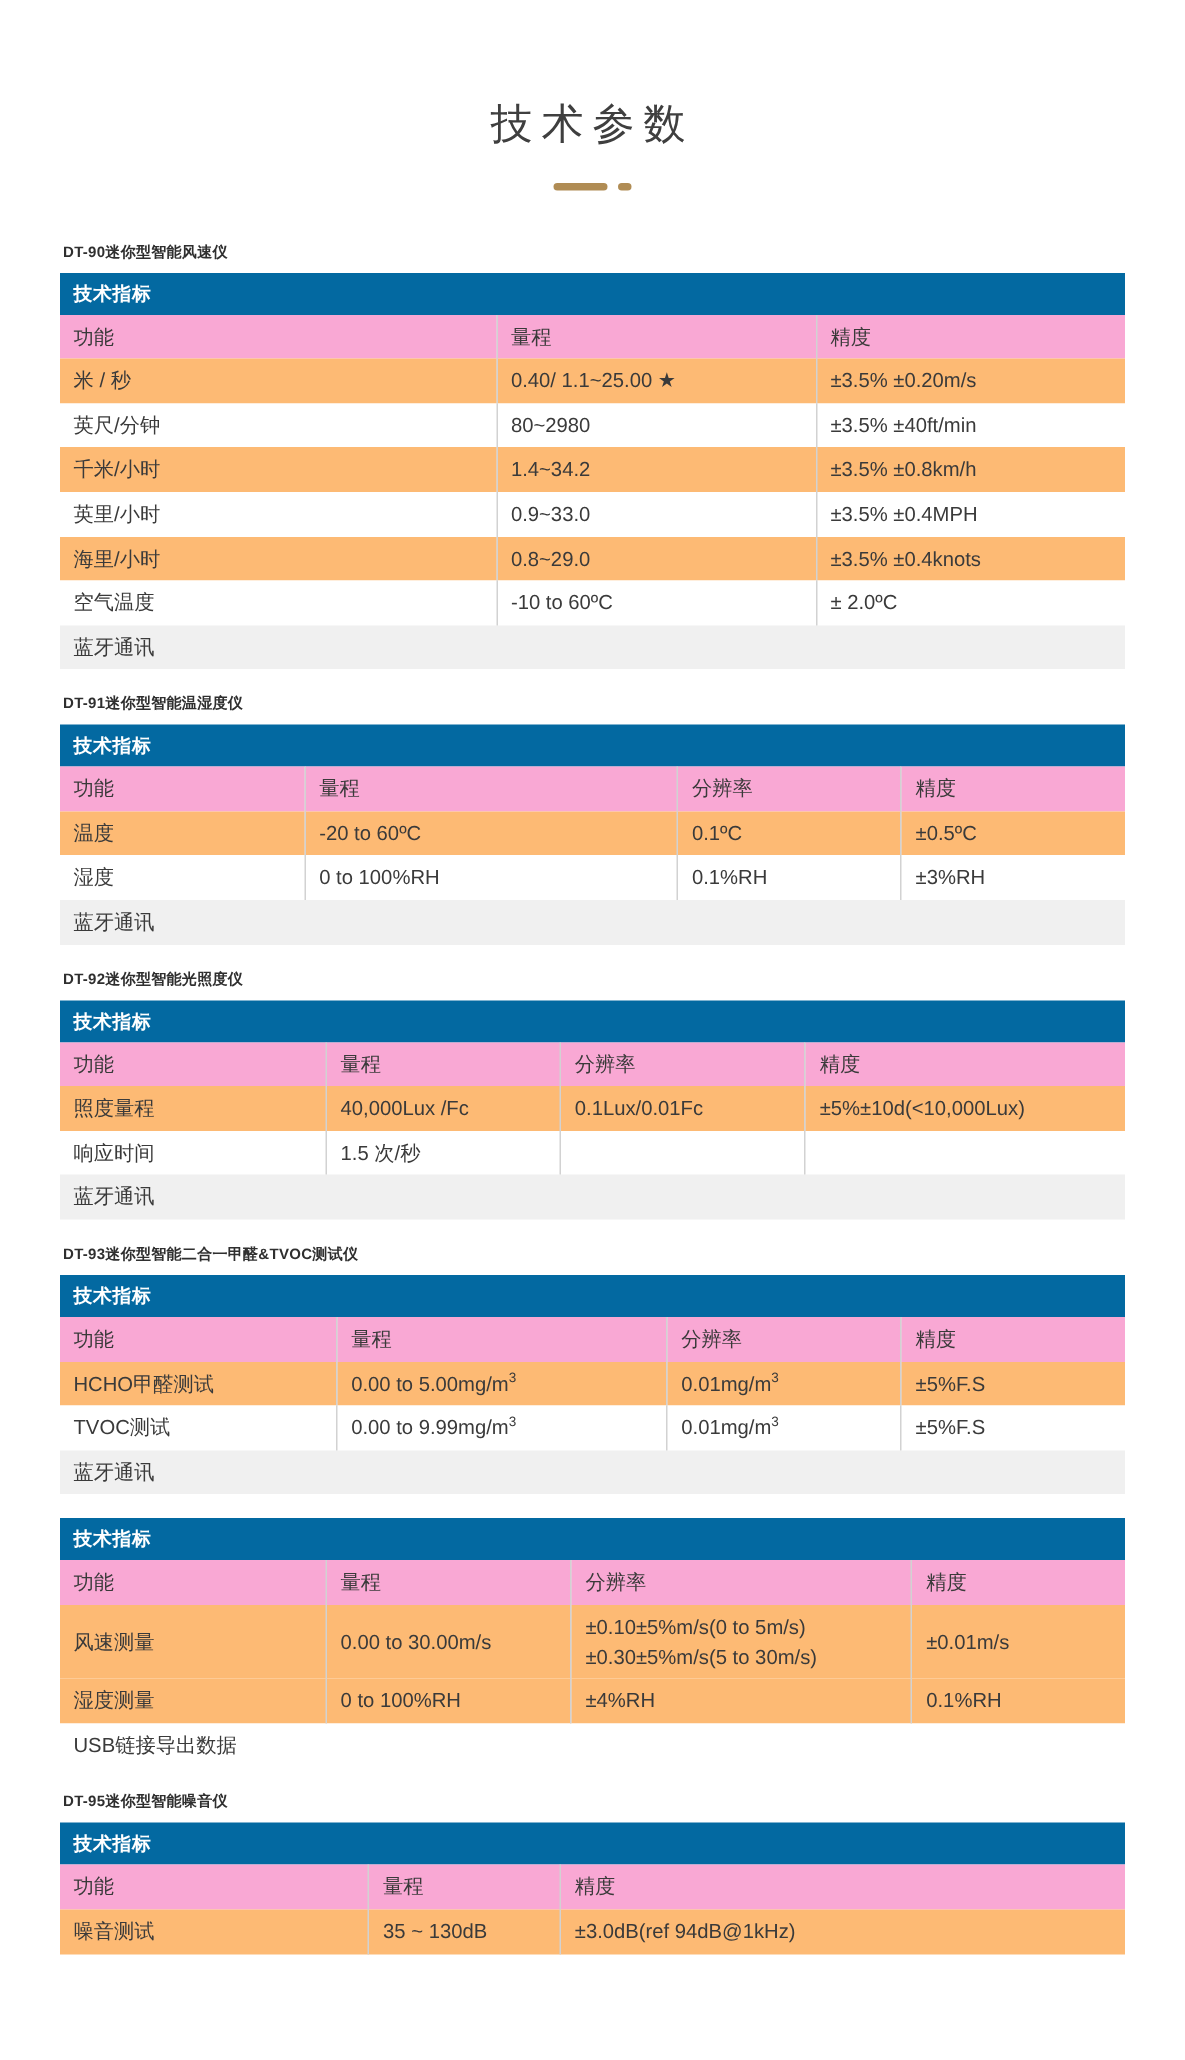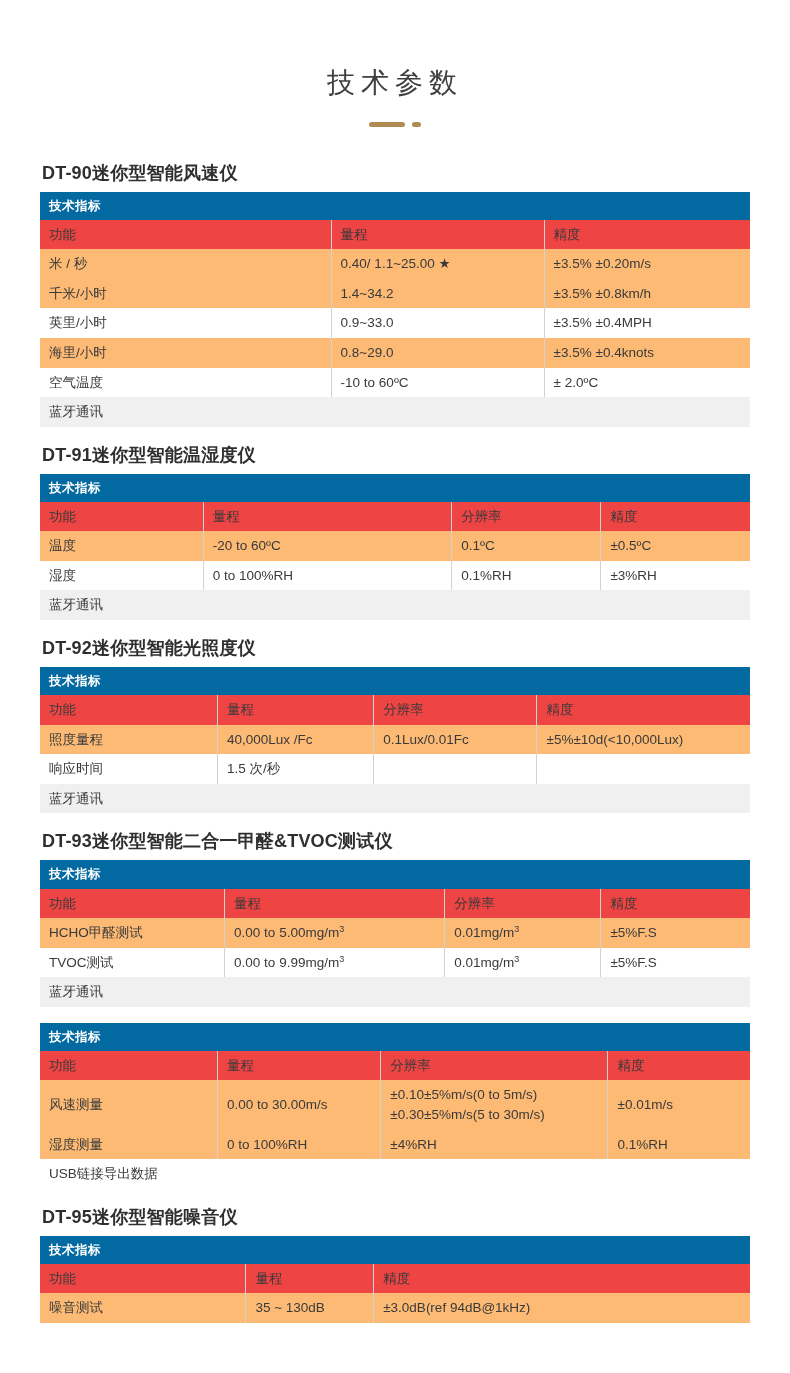--- a/index.html
+++ b/index.html
@@ -38,21 +38,21 @@
   .title-rule .bar-long {
     width: 36px; height: 5px; border-radius: 3px;
     background: #b08c54;
   }
   .title-rule .bar-dot {
     width: 9px; height: 5px; border-radius: 3px;
     background: #b08c54;
   }
   .section { margin-bottom: 16px; }
   .section-title {
-    font-size: 18px;
+    font-size: 10px;
     font-weight: bold;
     color: #2f2f2f;
     margin: 12px 0 7px 2px;
     letter-spacing: .2px;
   }
   table.spec {
     width: 100%;
     border-collapse: collapse;
     font-size: 13.5px;
     color: #3a3a3a;
@@ -67,21 +67,21 @@
     letter-spacing: .5px;
   }
   table.spec td {
     padding: 5px 9px;
     vertical-align: middle;
     line-height: 1.45;
     border: none;
   }
   table.spec tr.row-light td { background: #ffffff; }
   table.spec tr.row-shade td { background: #fdba74; }
-  table.spec tr.colheads td { background: #ef4444; }
+  table.spec tr.colheads td { background: #f9a8d4; }
   table.spec td.div { border-left: 1px solid #d2d2d2; }
   table.spec tr.footer td {
     background: #f0f0f0;
   }
   table.spec tr.footer-light td {
     background: #ffffff;
   }
   sup { font-size: 9px; vertical-align: super; line-height: 0; }
   .multiline-cell span { display: block; }
 </style>
@@ -111,20 +111,25 @@
         </tr>
         <tr class="colheads">
           <td>功能</td>
           <td class="div">量程</td>
           <td class="div">精度</td>
         </tr>
         <tr class="row-shade">
           <td>米 / 秒</td>
           <td class="div">0.40/ 1.1~25.00 ★</td>
           <td class="div">±3.5% ±0.20m/s</td>
+        </tr>
+        <tr class="row-light">
+          <td>英尺/分钟</td>
+          <td class="div">80~2980</td>
+          <td class="div">±3.5% ±40ft/min</td>
         </tr>
         <tr class="row-shade">
           <td>千米/小时</td>
           <td class="div">1.4~34.2</td>
           <td class="div">±3.5% ±0.8km/h</td>
         </tr>
         <tr class="row-light">
           <td>英里/小时</td>
           <td class="div">0.9~33.0</td>
           <td class="div">±3.5% ±0.4MPH</td>

